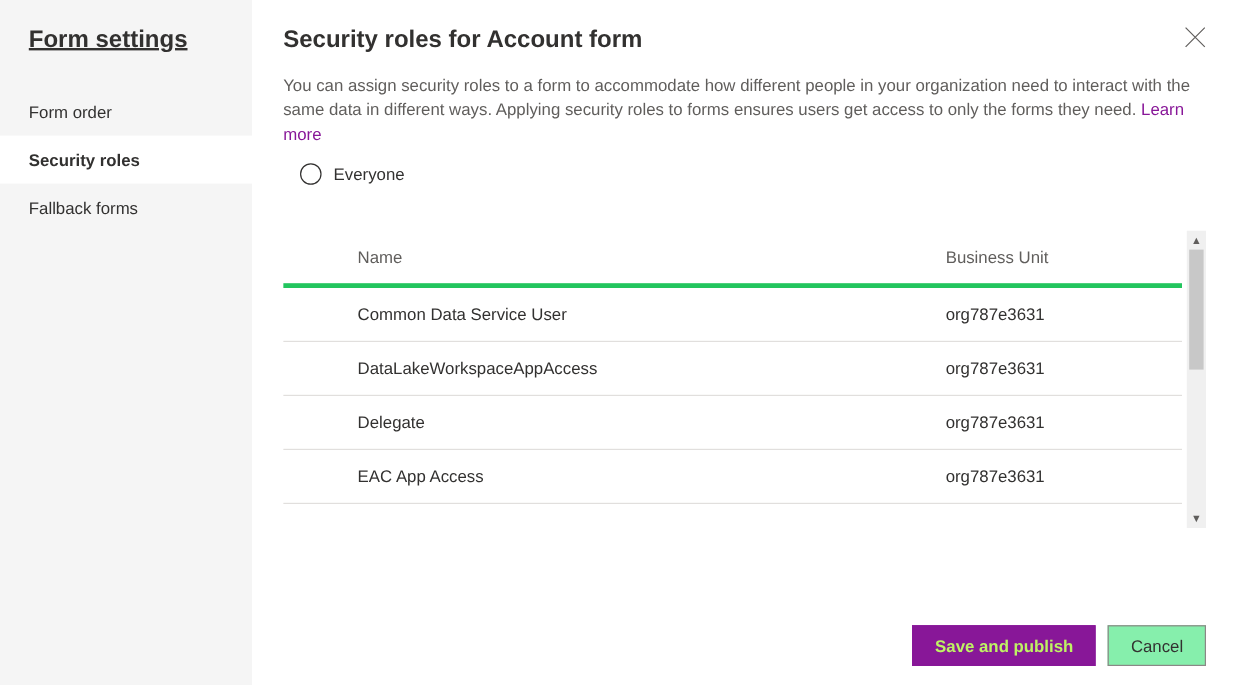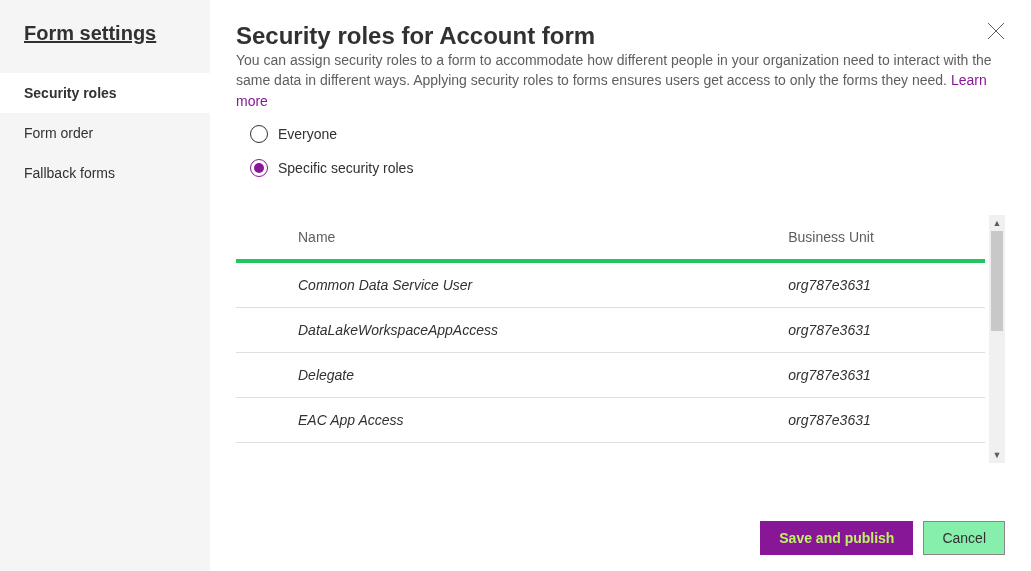--- a/index.html
+++ b/index.html
@@ -45,24 +45,24 @@
     }
     .close-btn {
       position: absolute;
       top: 22px;
       right: 26px;
       cursor: pointer;
       color: #605e5c;
       line-height: 0;
     }
     .page-title {
-      font-size: 24px;
-      font-weight: 600;
-      color: #323130;
-      margin-bottom: 0;
+      font-size: 20px;
+      font-weight: 600;
+      color: #323130;
+      margin-bottom: 16px;
     }
     .description {
       font-size: 14px;
       color: #605e5c;
       line-height: 1.45;
       margin-bottom: 14px;
     }
     .description .learn-more {
       color: #881798;
       cursor: pointer;
@@ -156,21 +156,20 @@
       color: #605e5c;
       padding: 14px 8px 14px 8px;
       border-bottom: 4px solid #22c55e;
     }
     thead th:first-child { padding-left: 62px; }
     tbody td {
       padding: 14px 8px;
       border-bottom: 1px solid #e1dfdd;
       font-size: 14px;
       color: #323130;
-      font-style: italic;
     }
     tbody td:first-child { padding-left: 62px; }
     .footer {
       margin-top: auto;
       padding: 16px 0;
       display: flex;
       justify-content: flex-end;
       gap: 10px;
     }
     .btn {
@@ -187,25 +186,25 @@
       border-color: #881798;
       color: #bef264;
       font-weight: 600;
     }
   </style>
 </head>
 <body>
 
 <aside class="sidebar">
   <h1 class="sidebar-title">Form settings</h1>
+  <div class="nav-item">
+    <span>Form order</span>
+  </div>
   <div class="nav-item active">
     <span>Security roles</span>
-  </div>
-  <div class="nav-item">
-    <span>Form order</span>
   </div>
   <div class="nav-item">
     <span>Fallback forms</span>
   </div>
 </aside>
 
 <main class="main">
   <div class="close-btn">
     <svg width="18" height="18" viewBox="0 0 18 18">
         <path d="M1 1 L17 17 M17 1 L1 17" stroke="#605e5c" stroke-width="1" fill="none"></path>
@@ -215,26 +214,20 @@
   <h2 class="page-title">Security roles for Account form</h2>
 
   <p class="description">
     <span>You can assign security roles to a form to accommodate how different people in your organization need to interact with the same data in different ways. Applying security roles to forms ensures users get access to only the forms they need. </span><a class="learn-more">Learn more</a>
   </p>
 
   <div class="radio-group">
     <div class="radio-option">
       <span class="radio-circle"></span>
       <span class="radio-label">Everyone</span>
-    </div>
-    <div class="radio-option">
-      <span class="radio-circle selected">
-          <span class="radio-inner"></span>
-        </span>
-      <span class="radio-label">Specific security roles</span>
     </div>
   </div>
 
   <div class="table-container">
     <div class="table-scroll">
       <table>
         <thead>
           <tr>
             <th>Name</th>
             <th>Business Unit</th>

